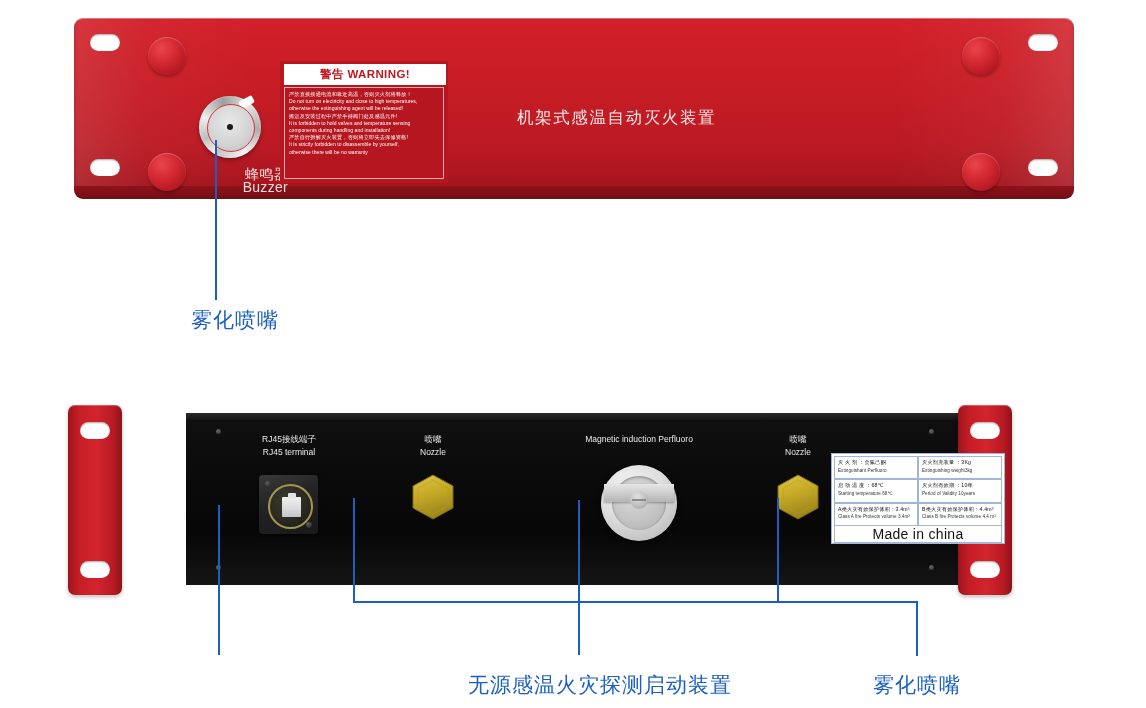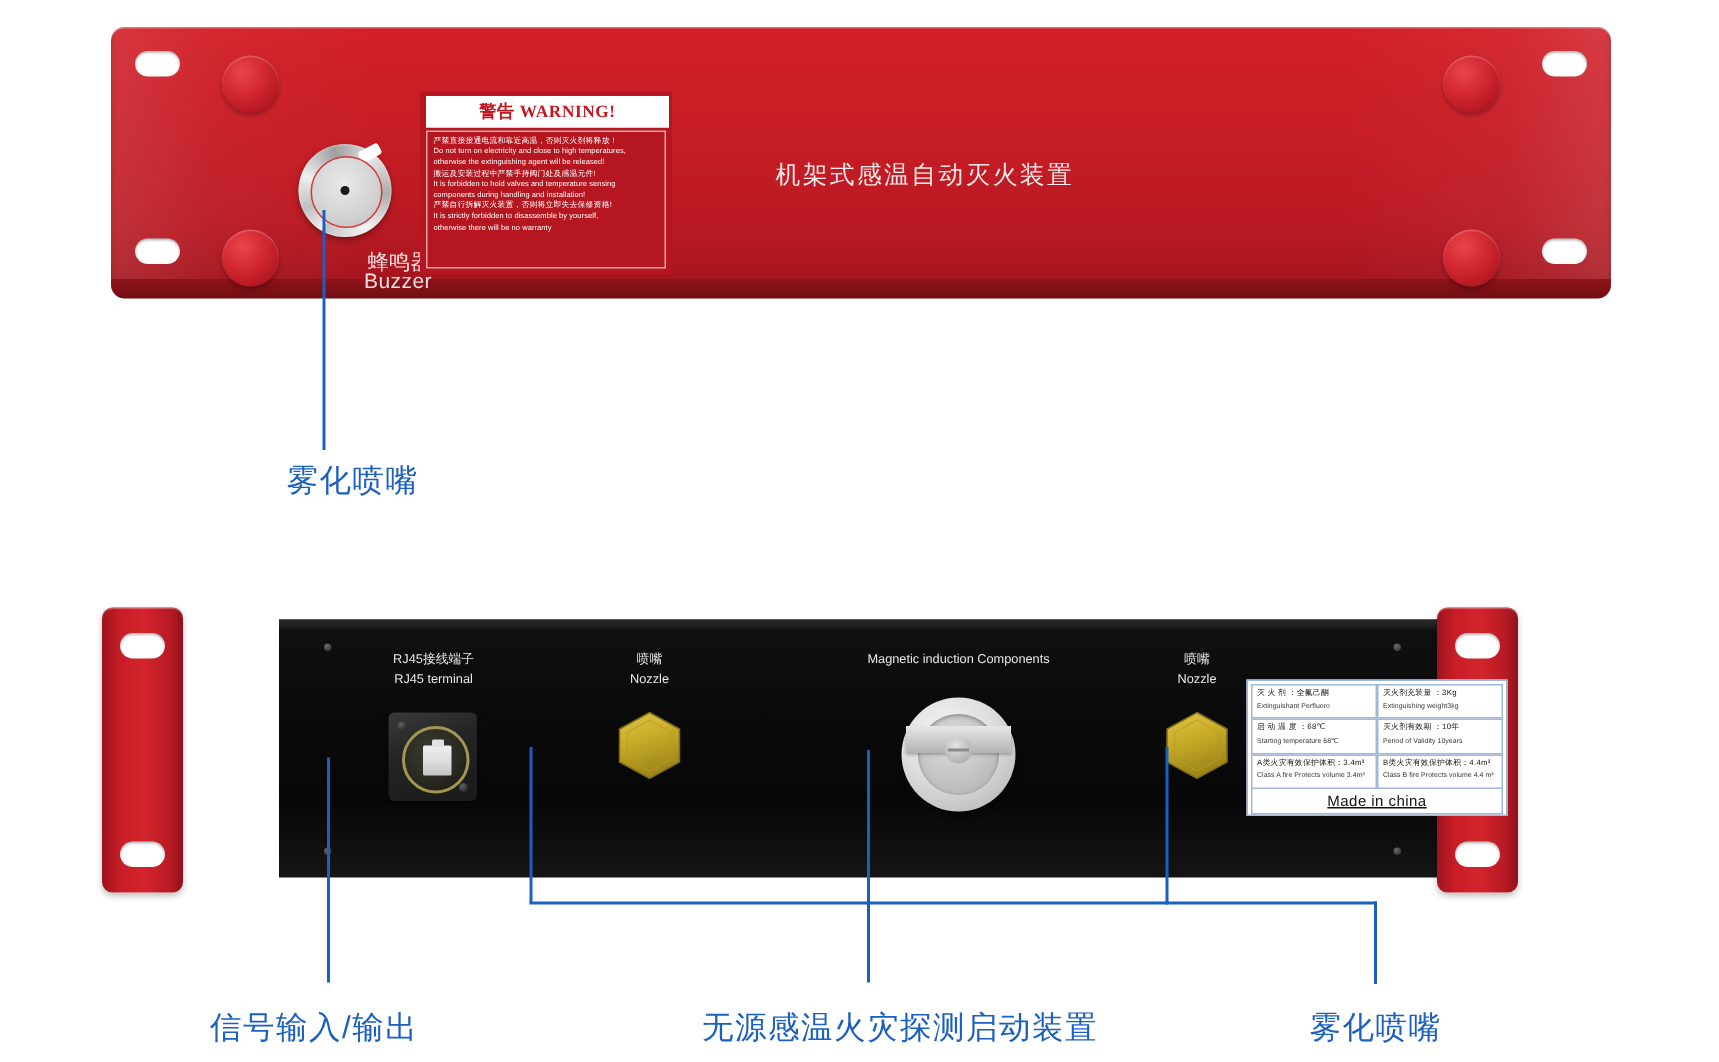--- a/index.html
+++ b/index.html
@@ -84,21 +84,21 @@
   .warn{
     position:absolute;left:206px;top:43px;width:168px;height:122px;
     background:#b5161f;
   }
   .warn-title{
     position:absolute;left:4px;top:3px;width:160px;height:19px;
     border:1.6px solid #ffffff;background:#ffffff;
     display:flex;align-items:center;justify-content:center;
   }
   .warn-title span{
-    color:#c3161f;font-size:11.5px;font-weight:bold;letter-spacing:.4px;white-space:nowrap;font-family:Liberation Serif, serif;
+    color:#c3161f;font-size:11.5px;font-weight:bold;letter-spacing:.4px;white-space:nowrap;
   }
   .warn-body{
     position:absolute;left:4px;top:26px;width:160px;height:92px;
     border:1.1px solid #e7a7ab;padding:3px 4px;box-sizing:border-box;
   }
   .warn-body p{margin:0;color:#ffffff;font-size:5px;line-height:7.2px;letter-spacing:.05px;}
   .warn-body p.cn{font-size:5.2px;letter-spacing:.15px;}
 
   
   .front-title{position:absolute;left:443px;top:88px;color:#f6e9e9;}
@@ -190,21 +190,21 @@
   }
   .spec-grid{width:100%;height:70px;display:grid;grid-template-columns:1fr 1fr;}
   .spec-cell{
     border:.7px solid #9fb7d8;box-sizing:border-box;padding:2px 3px;overflow:hidden;
   }
   .spec-cell .cn{color:#111;font-size:5.2px;line-height:7.5px;letter-spacing:.2px;white-space:nowrap;}
   .spec-cell .en{color:#333;font-size:4.6px;line-height:7px;letter-spacing:.05px;white-space:nowrap;}
   .spec-made{
     height:17px;border:.7px solid #9fb7d8;border-top:none;box-sizing:border-box;
     display:flex;align-items:center;justify-content:center;
-    color:#111;font-size:10px;letter-spacing:.3px;text-decoration:underline;
+    color:#111;font-size:14px;letter-spacing:.3px;
   }
 
   
   .callout{position:absolute;}
 </style>
 </head>
 <body>
 
 <div class="stage">
 
@@ -300,21 +300,21 @@
               <stop offset="45%" stop-color="#c9ad28"></stop>
             <stop offset="100%" stop-color="#9d861b"></stop>
           </linearGradient>
         </defs>
         <polygon points="23,2 43,13 43,35 23,46 3,35 3,13" fill="url(#goldL)" stroke="#7e6b15" stroke-width="1"></polygon>
         <polygon points="23,7 38,15.5 38,32.5 23,41 8,32.5 8,15.5" fill="none" stroke="#b59c22" stroke-width=".8" opacity=".7"></polygon>
       </svg>
     </div>
 
     <div style="position:absolute;left:441px;top:28px;width:260px;text-align:center;color:#e9e9e9;font-size:8.5px;line-height:13px;">
-      <div>Magnetic induction Components</div>
+      <div>Magnetic induction Perfluoro</div>
     </div>
     <div class="magnet">
       <div class="magnet-inner"></div>
       <div class="magnet-bar"></div>
       <div class="magnet-hub"></div>
       <div class="magnet-slot"></div>
     </div>
 
     <div style="position:absolute;left:640px;top:28px;width:180px;text-align:center;color:#e9e9e9;font-size:8.5px;line-height:13px;">
       <div>喷嘴</div>
@@ -359,21 +359,20 @@
         <div class="spec-cell">
           <div class="cn">B类火灾有效保护体积：4.4m³</div>
           <div class="en">Class B fire Protects volume 4.4 m³</div>
         </div>
       </div>
       <div class="spec-made">Made in china</div>
     </div>
   </div>
 
   <div class="leader leader-v" style="left:218px;top:505px;height:150px;"></div>
-  <div class="callout lbl-cn" style="left:140px;top:671px;">信号输入/输出</div>
 
   <div class="leader leader-v" style="left:578px;top:500px;height:155px;"></div>
   <div class="callout lbl-cn" style="left:452px;top:671px;margin-left:16px;">无源感温火灾探测启动装置</div>
 
   <div class="leader leader-v" style="left:353px;top:498px;height:104px;"></div>
   <div class="leader leader-v" style="left:777px;top:498px;height:104px;"></div>
   <div class="leader leader-h" style="left:353px;top:601px;width:426px;"></div>
   <div class="leader leader-v" style="left:916px;top:601px;height:55px;"></div>
   <div class="leader leader-h" style="left:777px;top:601px;width:141px;"></div>
   <div class="callout lbl-cn" style="left:873px;top:671px;">雾化喷嘴</div>

